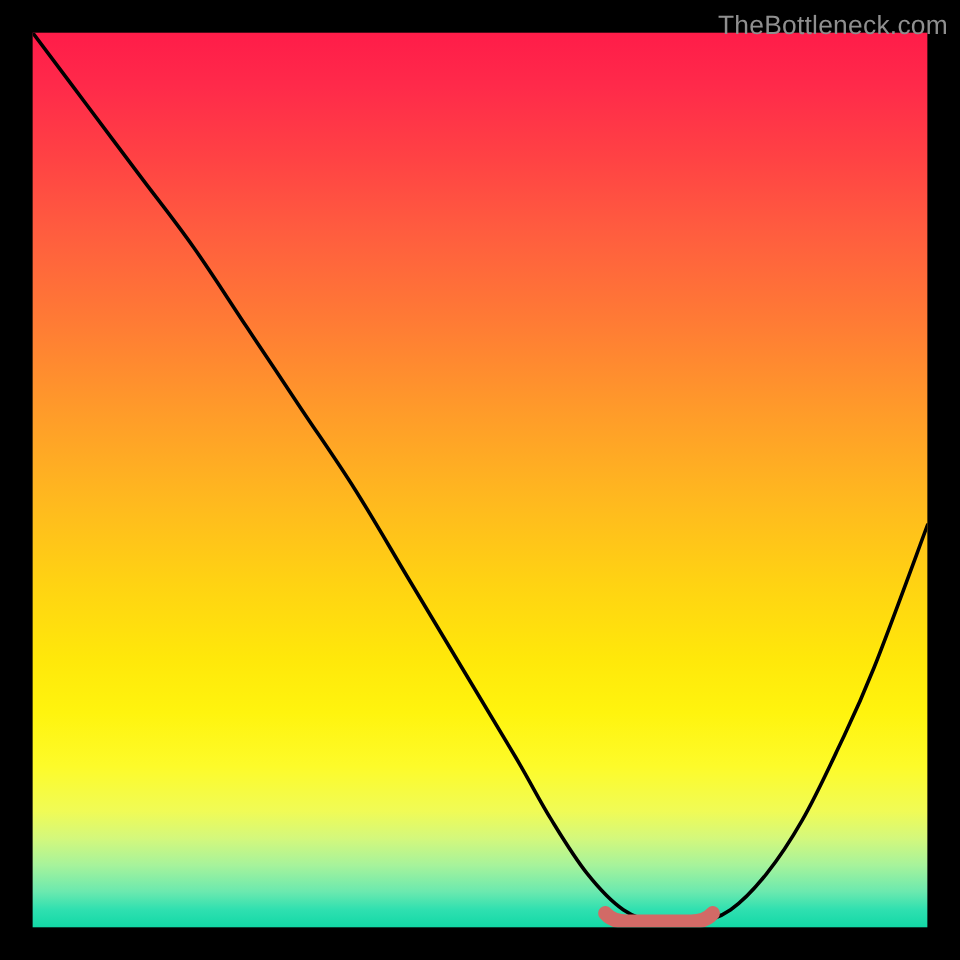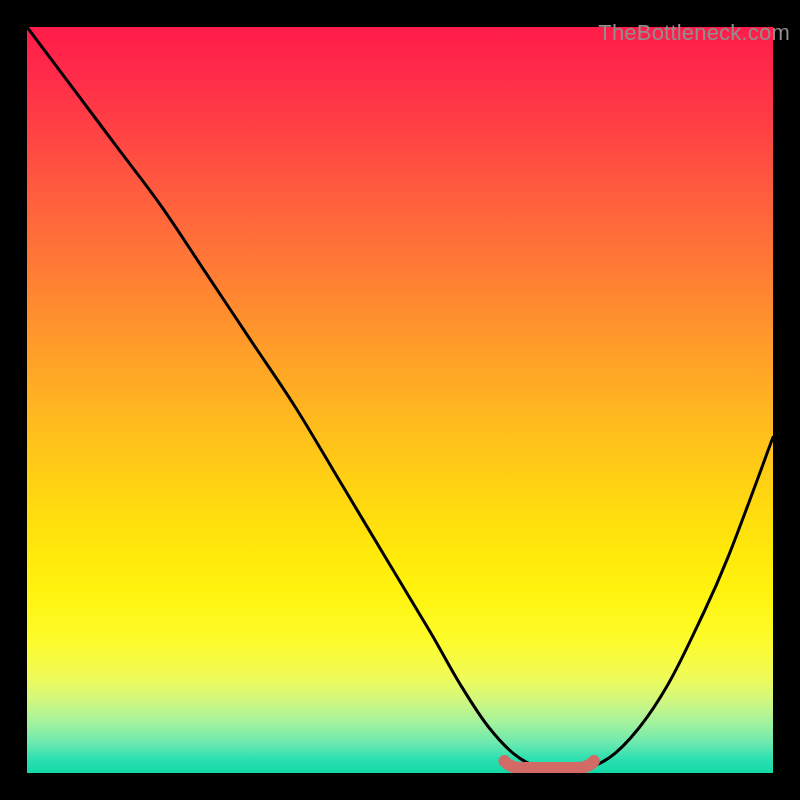--- a/index.html
+++ b/index.html
@@ -49,21 +49,21 @@
       #2fe0b0 98%,
       #12d8a6 100%
     );
   }
   .curve-layer {
     position: absolute;
     left: 0; top: 0;
   }
   .watermark {
     position: absolute;
-    top: 20px;
+    top: 8px;
     right: 10px;
     font-family: Arial, Helvetica, sans-serif;
     font-size: 22px;
     color: #8f8f8f;
     letter-spacing: 0.2px;
   }
 </style>
 </head>
 <body>
 

